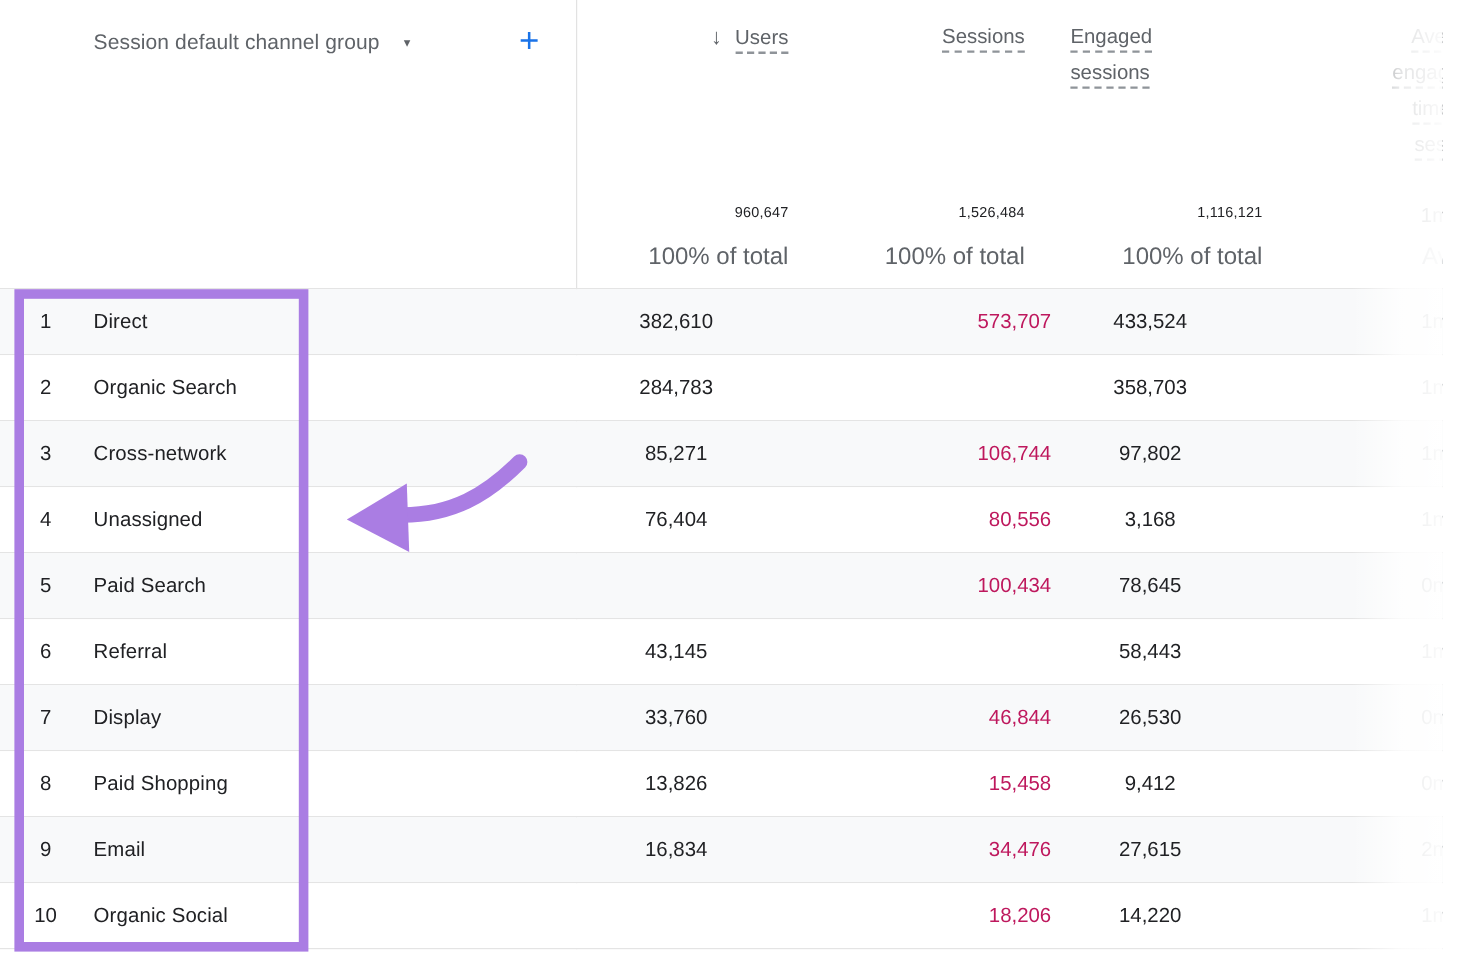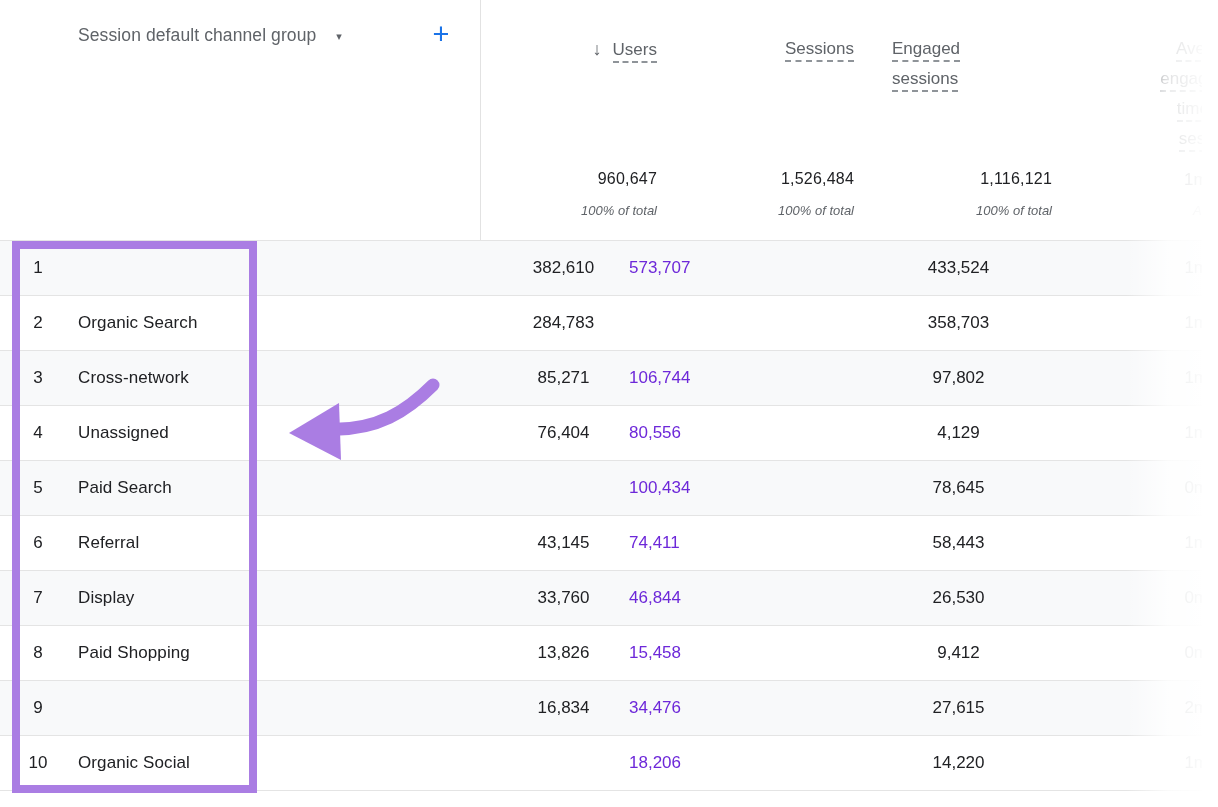--- a/index.html
+++ b/index.html
@@ -47,56 +47,56 @@
   .v-divider {
     position: absolute;
     left: 480px;
     top: 0;
     width: 1px;
     height: 791px;
     background: #e2e2e2;
   }
 
   
-  .col-head { position: absolute; top: 34px; font-size: 17px; color: #5f6368; line-height: 30px; cursor: pointer; }
+  .col-head { position: absolute; top: 16px; font-size: 17px; color: #5f6368; line-height: 30px; cursor: pointer; }
   .h-users    { left: 500px; width: 157px; text-align: right; }
   .h-sessions { left: 697px; width: 157px; text-align: right; }
   .h-engaged  { left: 892px; width: 160px; text-align: left; }
   .h-avg      { left: 1115px; width: 185px; text-align: center; }
   .dashed { border-bottom: 2px dashed #8f9499; padding-bottom: 2px; }
   .sort-arrow { margin-right: 11px; font-size: 18px; color: #5f6368; font-weight: 500; }
 
   
   .total-val {
-    position: absolute; top: 170px; font-size: 16px; font-weight: 500;
+    position: absolute; top: 170px; font-size: 12px; font-weight: 500;
     color: #202124; text-align: right; letter-spacing: .2px;
   }
   .total-share {
-    position: absolute; top: 203px; font-size: 13px; color: #5f6368; text-align: right; font-style: italic;
+    position: absolute; top: 203px; font-size: 20px; color: #5f6368; text-align: right;
   }
   .t-users    { left: 470px; width: 187px; }
   .t-sessions { left: 667px; width: 187px; }
   .t-engaged  { left: 865px; width: 187px; }
   .t-avg      { left: 1058px; width: 150px; font-weight: 400; font-size: 17px; color: #5f6368; }
   .t-avg-share { left: 1058px; width: 150px; color: #9aa0a6; }
 
   
   .rows {
     position: absolute;
     left: 0; top: 240px;
     width: 1218px;
     border-top: 1px solid #e4e4e4;
   }
   .row { position: relative; height: 55px; border-bottom: 1px solid #e4e4e4; background: #fff; }
   .row.stripe { background: #f8f9fa; }
   .row span { position: absolute; top: 0; line-height: 54px; font-size: 17px; }
   .cell-index   { left: 20px;  width: 36px;  text-align: center; color: #202124; }
   .cell-channel { left: 78px;  width: 360px; font-weight: 500; color: #202124; letter-spacing: .1px; }
   .cell-users    { left: 470px;  width: 187px; text-align: center; color: #202124; }
-  .cell-sessions { left: 629px;  width: 187px; text-align: left; color: #6d28d9; }
+  .cell-sessions { left: 689px;  width: 187px; text-align: right; color: #be185d; }
   .cell-engaged  { left: 865px;  width: 187px; text-align: center; color: #202124; }
   .cell-avg      { left: 1058px; width: 150px; text-align: right; color: #80868b; }
 
   
   .highlight-box {
     position: absolute;
     left: 12px; top: 241px;
     width: 245px; height: 552px;
     border: 8px solid #aa7de3;
     z-index: 5;
@@ -154,20 +154,21 @@
   <div class="total-val t-sessions">1,526,484</div>
   <div class="total-share t-sessions">100% of total</div>
   <div class="total-val t-engaged">1,116,121</div>
   <div class="total-share t-engaged">100% of total</div>
   <div class="total-val t-avg">1m</div>
   <div class="total-share t-avg-share">Av</div>
 
   <div class="rows">
       <div class="row stripe">
       <span class="cell-index">1</span>
+      <span class="cell-channel">Direct</span>
       <span class="cell-users">382,610</span>
       <span class="cell-sessions">573,707</span>
       <span class="cell-engaged">433,524</span>
       <span class="cell-avg">1m</span>
     </div>
       <div class="row">
       <span class="cell-index">2</span>
       <span class="cell-channel">Organic Search</span>
       <span class="cell-users">284,783</span>
       <span class="cell-engaged">358,703</span>
@@ -179,35 +180,34 @@
       <span class="cell-users">85,271</span>
       <span class="cell-sessions">106,744</span>
       <span class="cell-engaged">97,802</span>
       <span class="cell-avg">1m</span>
     </div>
       <div class="row">
       <span class="cell-index">4</span>
       <span class="cell-channel">Unassigned</span>
       <span class="cell-users">76,404</span>
       <span class="cell-sessions">80,556</span>
-      <span class="cell-engaged">4,129</span>
+      <span class="cell-engaged">3,168</span>
       <span class="cell-avg">1m</span>
     </div>
       <div class="row stripe">
       <span class="cell-index">5</span>
       <span class="cell-channel">Paid Search</span>
       <span class="cell-sessions">100,434</span>
       <span class="cell-engaged">78,645</span>
       <span class="cell-avg">0m</span>
     </div>
       <div class="row">
       <span class="cell-index">6</span>
       <span class="cell-channel">Referral</span>
       <span class="cell-users">43,145</span>
-      <span class="cell-sessions">74,411</span>
       <span class="cell-engaged">58,443</span>
       <span class="cell-avg">1m</span>
     </div>
       <div class="row stripe">
       <span class="cell-index">7</span>
       <span class="cell-channel">Display</span>
       <span class="cell-users">33,760</span>
       <span class="cell-sessions">46,844</span>
       <span class="cell-engaged">26,530</span>
       <span class="cell-avg">0m</span>
@@ -215,20 +215,21 @@
       <div class="row">
       <span class="cell-index">8</span>
       <span class="cell-channel">Paid Shopping</span>
       <span class="cell-users">13,826</span>
       <span class="cell-sessions">15,458</span>
       <span class="cell-engaged">9,412</span>
       <span class="cell-avg">0m</span>
     </div>
       <div class="row stripe">
       <span class="cell-index">9</span>
+      <span class="cell-channel">Email</span>
       <span class="cell-users">16,834</span>
       <span class="cell-sessions">34,476</span>
       <span class="cell-engaged">27,615</span>
       <span class="cell-avg">2m</span>
     </div>
       <div class="row">
       <span class="cell-index">10</span>
       <span class="cell-channel">Organic Social</span>
       <span class="cell-sessions">18,206</span>
       <span class="cell-engaged">14,220</span>

